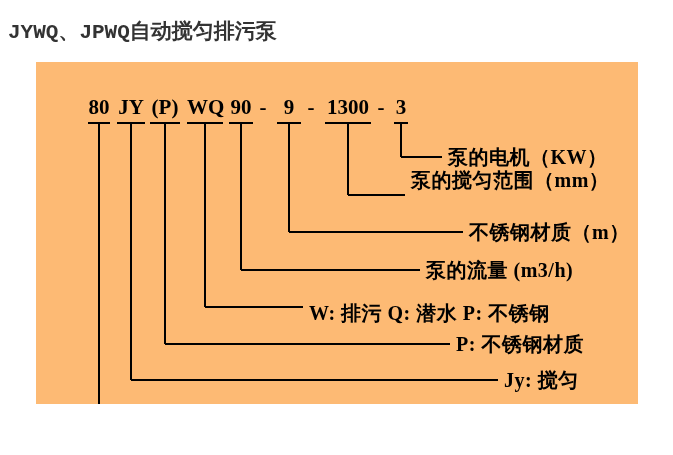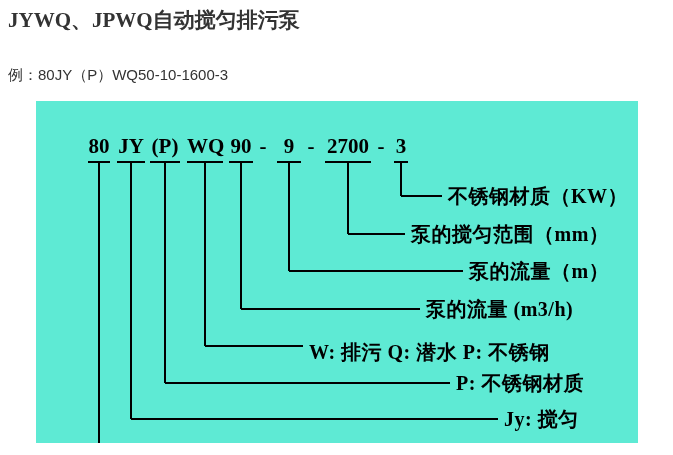--- a/index.html
+++ b/index.html
@@ -7,26 +7,26 @@
     margin: 0;
     padding: 0;
     width: 673px;
     height: 455px;
     background: #ffffff;
     overflow: hidden;
     font-family: "Liberation Sans", sans-serif;
   }
   .page-title {
     margin: 0;
-    padding: 8px 0 0 8px;
+    padding: 20px 0 0 8px;
     font-size: 21px;
     line-height: 25px;
     font-weight: bold;
     color: #333333;
-    font-family: Liberation Serif, serif;
+    font-family: Liberation Mono, monospace;
   }
   .example-text {
     margin: 33px 0 0 8px;
     font-size: 15px;
     line-height: 18px;
     color: #333333;
     font-family: "Liberation Sans", "DejaVu Sans", sans-serif;
   }
   .diagram-box {
     position: relative;
@@ -70,23 +70,22 @@
     letter-spacing: 0.5px;
   }
 </style>
 </head>
 <body>
 
 <div class="page">
 
   <h1 class="page-title">JYWQ、JPWQ自动搅匀排污泵</h1>
 
-  <p class="example-text">例：80JY（P）WQ50-10-1600-3</p>
 
-  <div class="diagram-box" style="background: #5eead4;">
+  <div class="diagram-box" style="background: #fdba74;">
 
     <svg class="lines" viewBox="0 0 602 342" width="602" height="342" xmlns="http://www.w3.org/2000/svg">
 
       <line x1="63" y1="62" x2="63" y2="342"></line>
       <line x1="95" y1="62" x2="95" y2="318"></line>
       <line x1="129" y1="62" x2="129" y2="282"></line>
       <line x1="169" y1="62" x2="169" y2="245"></line>
       <line x1="205" y1="62" x2="205" y2="208"></line>
       <line x1="253" y1="62" x2="253" y2="170"></line>
       <line x1="312" y1="62" x2="312" y2="133"></line>
@@ -102,26 +101,26 @@
     </svg>
 
     <span class="code-seg" style="left:52px;width:22px">80</span>
     <span class="code-seg" style="left:81px;width:28px">JY</span>
     <span class="code-seg" style="left:114px;width:30px">(P)</span>
     <span class="code-seg" style="left:151px;width:36px">WQ</span>
     <span class="code-seg" style="left:193px;width:24px">90</span>
     <span class="code-sep" style="left:221px;width:12px">-</span>
     <span class="code-seg" style="left:241px;width:24px">9</span>
     <span class="code-sep" style="left:269px;width:12px">-</span>
-    <span class="code-seg" style="left:289px;width:46px">2700</span>
+    <span class="code-seg" style="left:289px;width:46px">1300</span>
     <span class="code-sep" style="left:339px;width:12px">-</span>
     <span class="code-seg" style="left:358px;width:14px">3</span>
 
-    <div class="callout-label" style="left:412px;top:95px">不锈钢材质（KW）</div>
-    <div class="callout-label" style="left:375px;top:133px">泵的搅匀范围（mm）</div>
-    <div class="callout-label" style="left:433px;top:170px">泵的流量（m）</div>
+    <div class="callout-label" style="left:412px;top:95px">泵的电机（KW）</div>
+    <div class="callout-label" style="left:375px;top:118px">泵的搅匀范围（mm）</div>
+    <div class="callout-label" style="left:433px;top:170px">不锈钢材质（m）</div>
     <div class="callout-label" style="left:390px;top:208px">泵的流量 (m3/h)</div>
     <div class="callout-label" style="left:273px;top:251px">W: 排污 Q: 潜水 P: 不锈钢</div>
     <div class="callout-label" style="left:468px;top:318px">Jy: 搅匀</div>
     <div class="callout-label" style="left:420px;top:282px">P: 不锈钢材质</div>
 
   </div>
 </div>
 
 </body></html>

